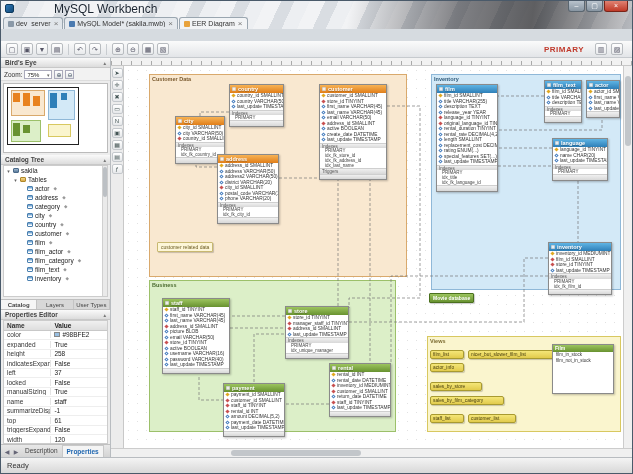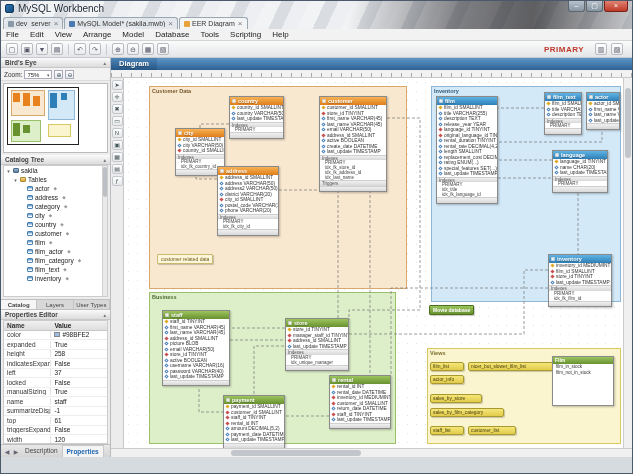--- a/index.html
+++ b/index.html
@@ -9,21 +9,21 @@
 
   
   .wintop { position:absolute; left:0; top:0; right:0; height:28px;
     background:
       linear-gradient(100deg, rgba(0,0,0,0) 55%, rgba(40,40,45,.55) 72%, rgba(15,15,18,.65) 84%, rgba(120,120,125,.35) 100%),
       repeating-linear-gradient(115deg, #F2F3F5 0 14px, #D9DDE2 14px 26px, #EDEFF2 26px 40px);
   }
   .titlebar { position:absolute; left:0; top:0; right:0; height:15px; display:flex; align-items:center; padding-left:4px; }
   .appicon { width:9px; height:9px; border-radius:2px; margin-right:4px;
     background:linear-gradient(135deg,#2E78B8,#134A78); border:1px solid #0E3A5E; }
-  .wtitle { font-size:10px; color:#1A2430; text-shadow:0 1px 1px rgba(255,255,255,.7); }
+  .wtitle { font-size:12px; color:#1A2430; text-shadow:0 1px 1px rgba(255,255,255,.7);margin-left:36px; }
   .winctl { position:absolute; right:4px; top:0; display:flex; }
   .wbtn { width:17px; height:11px; font-size:7px; line-height:10px; text-align:center; color:#FFF;
     border:1px solid #5A6670; border-top:none; background:linear-gradient(#B8C2CC,#8795A2);
     border-radius:0 0 3px 3px; margin-left:1px; }
   .wbtn.close { width:24px; background:linear-gradient(#E08272,#C03A28); border-color:#7A2418; }
 
   
   .tabstrip { position:absolute; left:2px; top:15px; right:120px; height:13px; display:flex; gap:1px; align-items:flex-end; }
   .wtab { height:12px; display:flex; align-items:center; gap:2px; padding:0 4px;
     background:rgba(226,231,236,.82); border:1px solid #9AA6B0; border-bottom:none;
@@ -156,31 +156,20 @@
           <span class="tabclose">×</span>
         </div>
         <div class="wtab active">
           <span class="tabicon" style="background: rgb(232, 163, 61);"></span>
           <span class="tablbl">EER Diagram</span>
           <span class="tabclose">×</span>
         </div>
       </div>
   </div>
 
-  <div class="menubar">
-      <span class="menu-item">File</span>
-      <span class="menu-item">Edit</span>
-      <span class="menu-item">View</span>
-      <span class="menu-item">Arrange</span>
-      <span class="menu-item">Model</span>
-      <span class="menu-item">Database</span>
-      <span class="menu-item">Tools</span>
-      <span class="menu-item">Scripting</span>
-      <span class="menu-item">Help</span>
-    </div>
 
   <div class="toolbar">
     <span id="tb-left" style="display:flex;gap:3px;align-items:center">
         <span class="ticon">▢</span>
         <span class="ticon">▣</span>
         <span class="ticon">▼</span>
         <span class="ticon">▤</span>
         <span class="tsep"></span>
         <span class="ticon">↶</span>
         <span class="ticon">↷</span>
@@ -383,23 +372,20 @@
         <span class="navarr">◀</span>
         <span class="navarr">▶</span>
         <span id="btab-slot" style="display:flex">
             <span class="btab">Description</span>
             <span class="btab active">Properties</span>
           </span>
       </div>
     </div>
 
     <div id="main">
-      <div class="dtabbar">
-        <span class="dlbl">Diagram</span>
-      </div>
       <div class="ruler"></div>
       <div class="canvasrow">
         <div class="palette">
             <span class="ptool">➤</span>
             <span class="ptool">✛</span>
             <span class="ptool">✖</span>
             <span class="ptool">▭</span>
             <span class="ptool">N</span>
             <span class="ptool">▣</span>
             <span class="ptool">▦</span>
@@ -887,14 +873,17 @@
             <div class="thumb"></div>
           </div>
       </div>
       <div class="hscroll">
           <div class="thumb"></div>
         </div>
     </div>
 
   </div>
 
+  <div class="statusbar">
+    <span>Ready</span>
+  </div>
 
 </div>
 
 </body></html>

